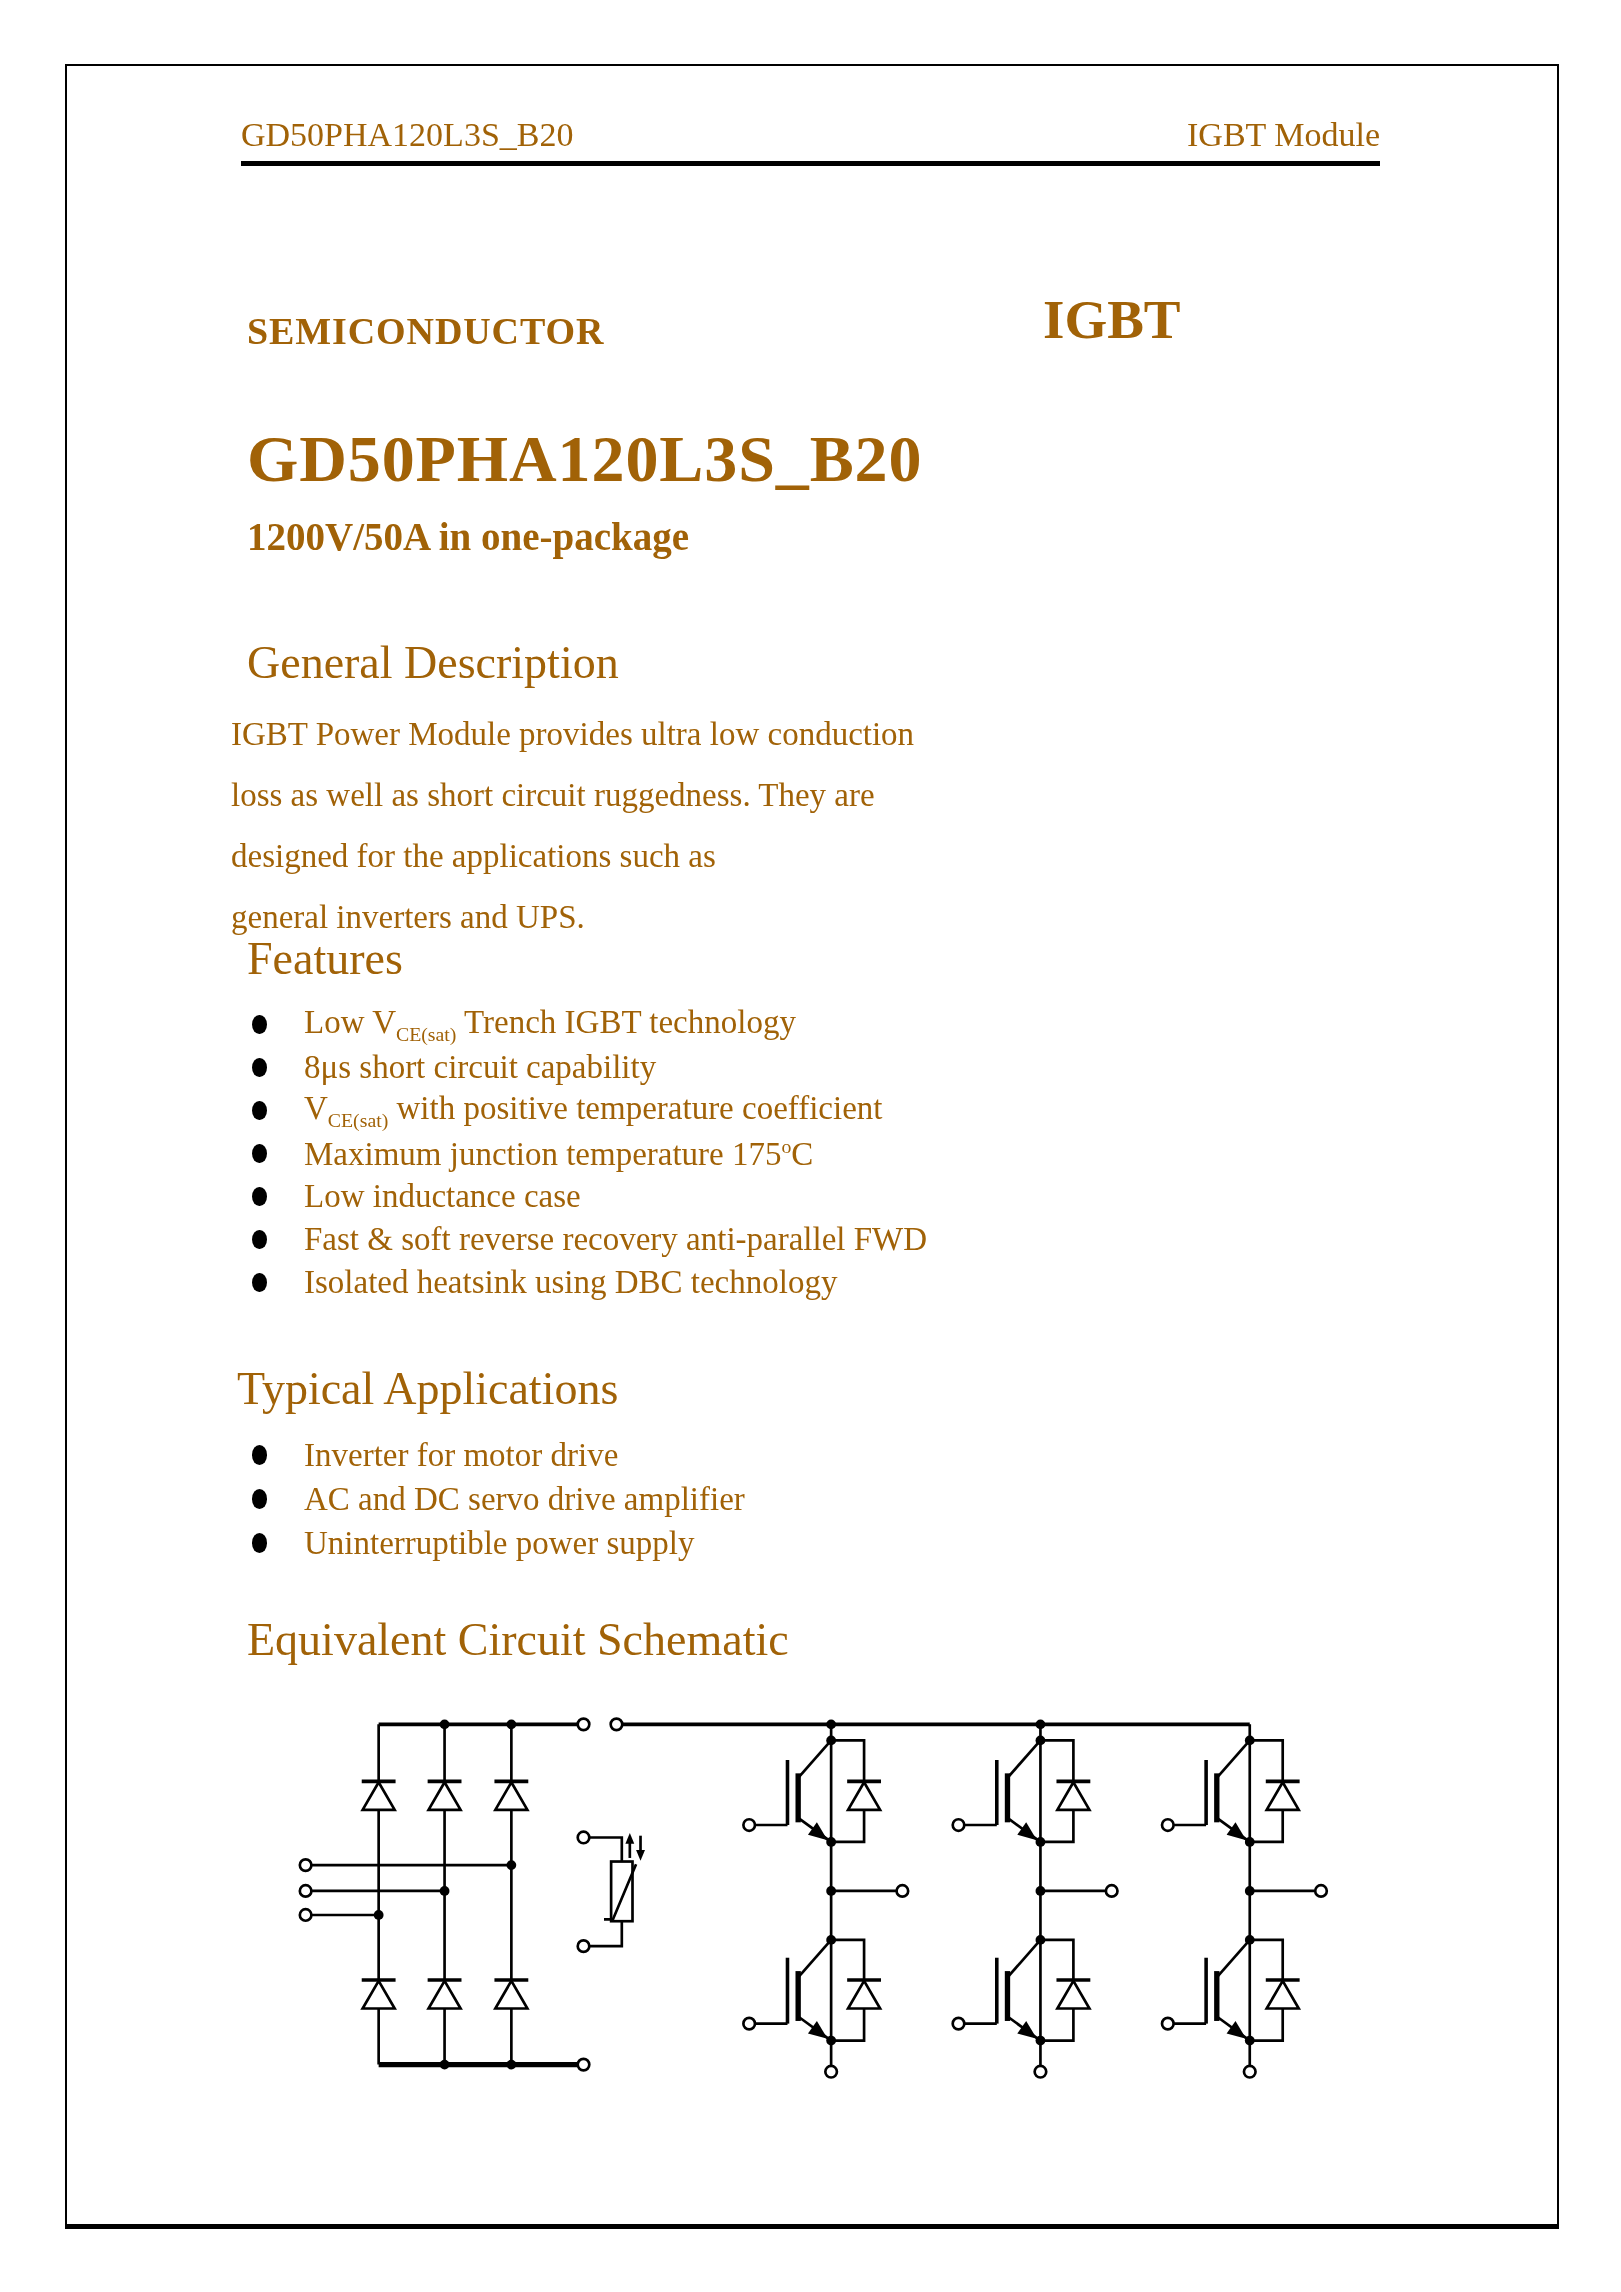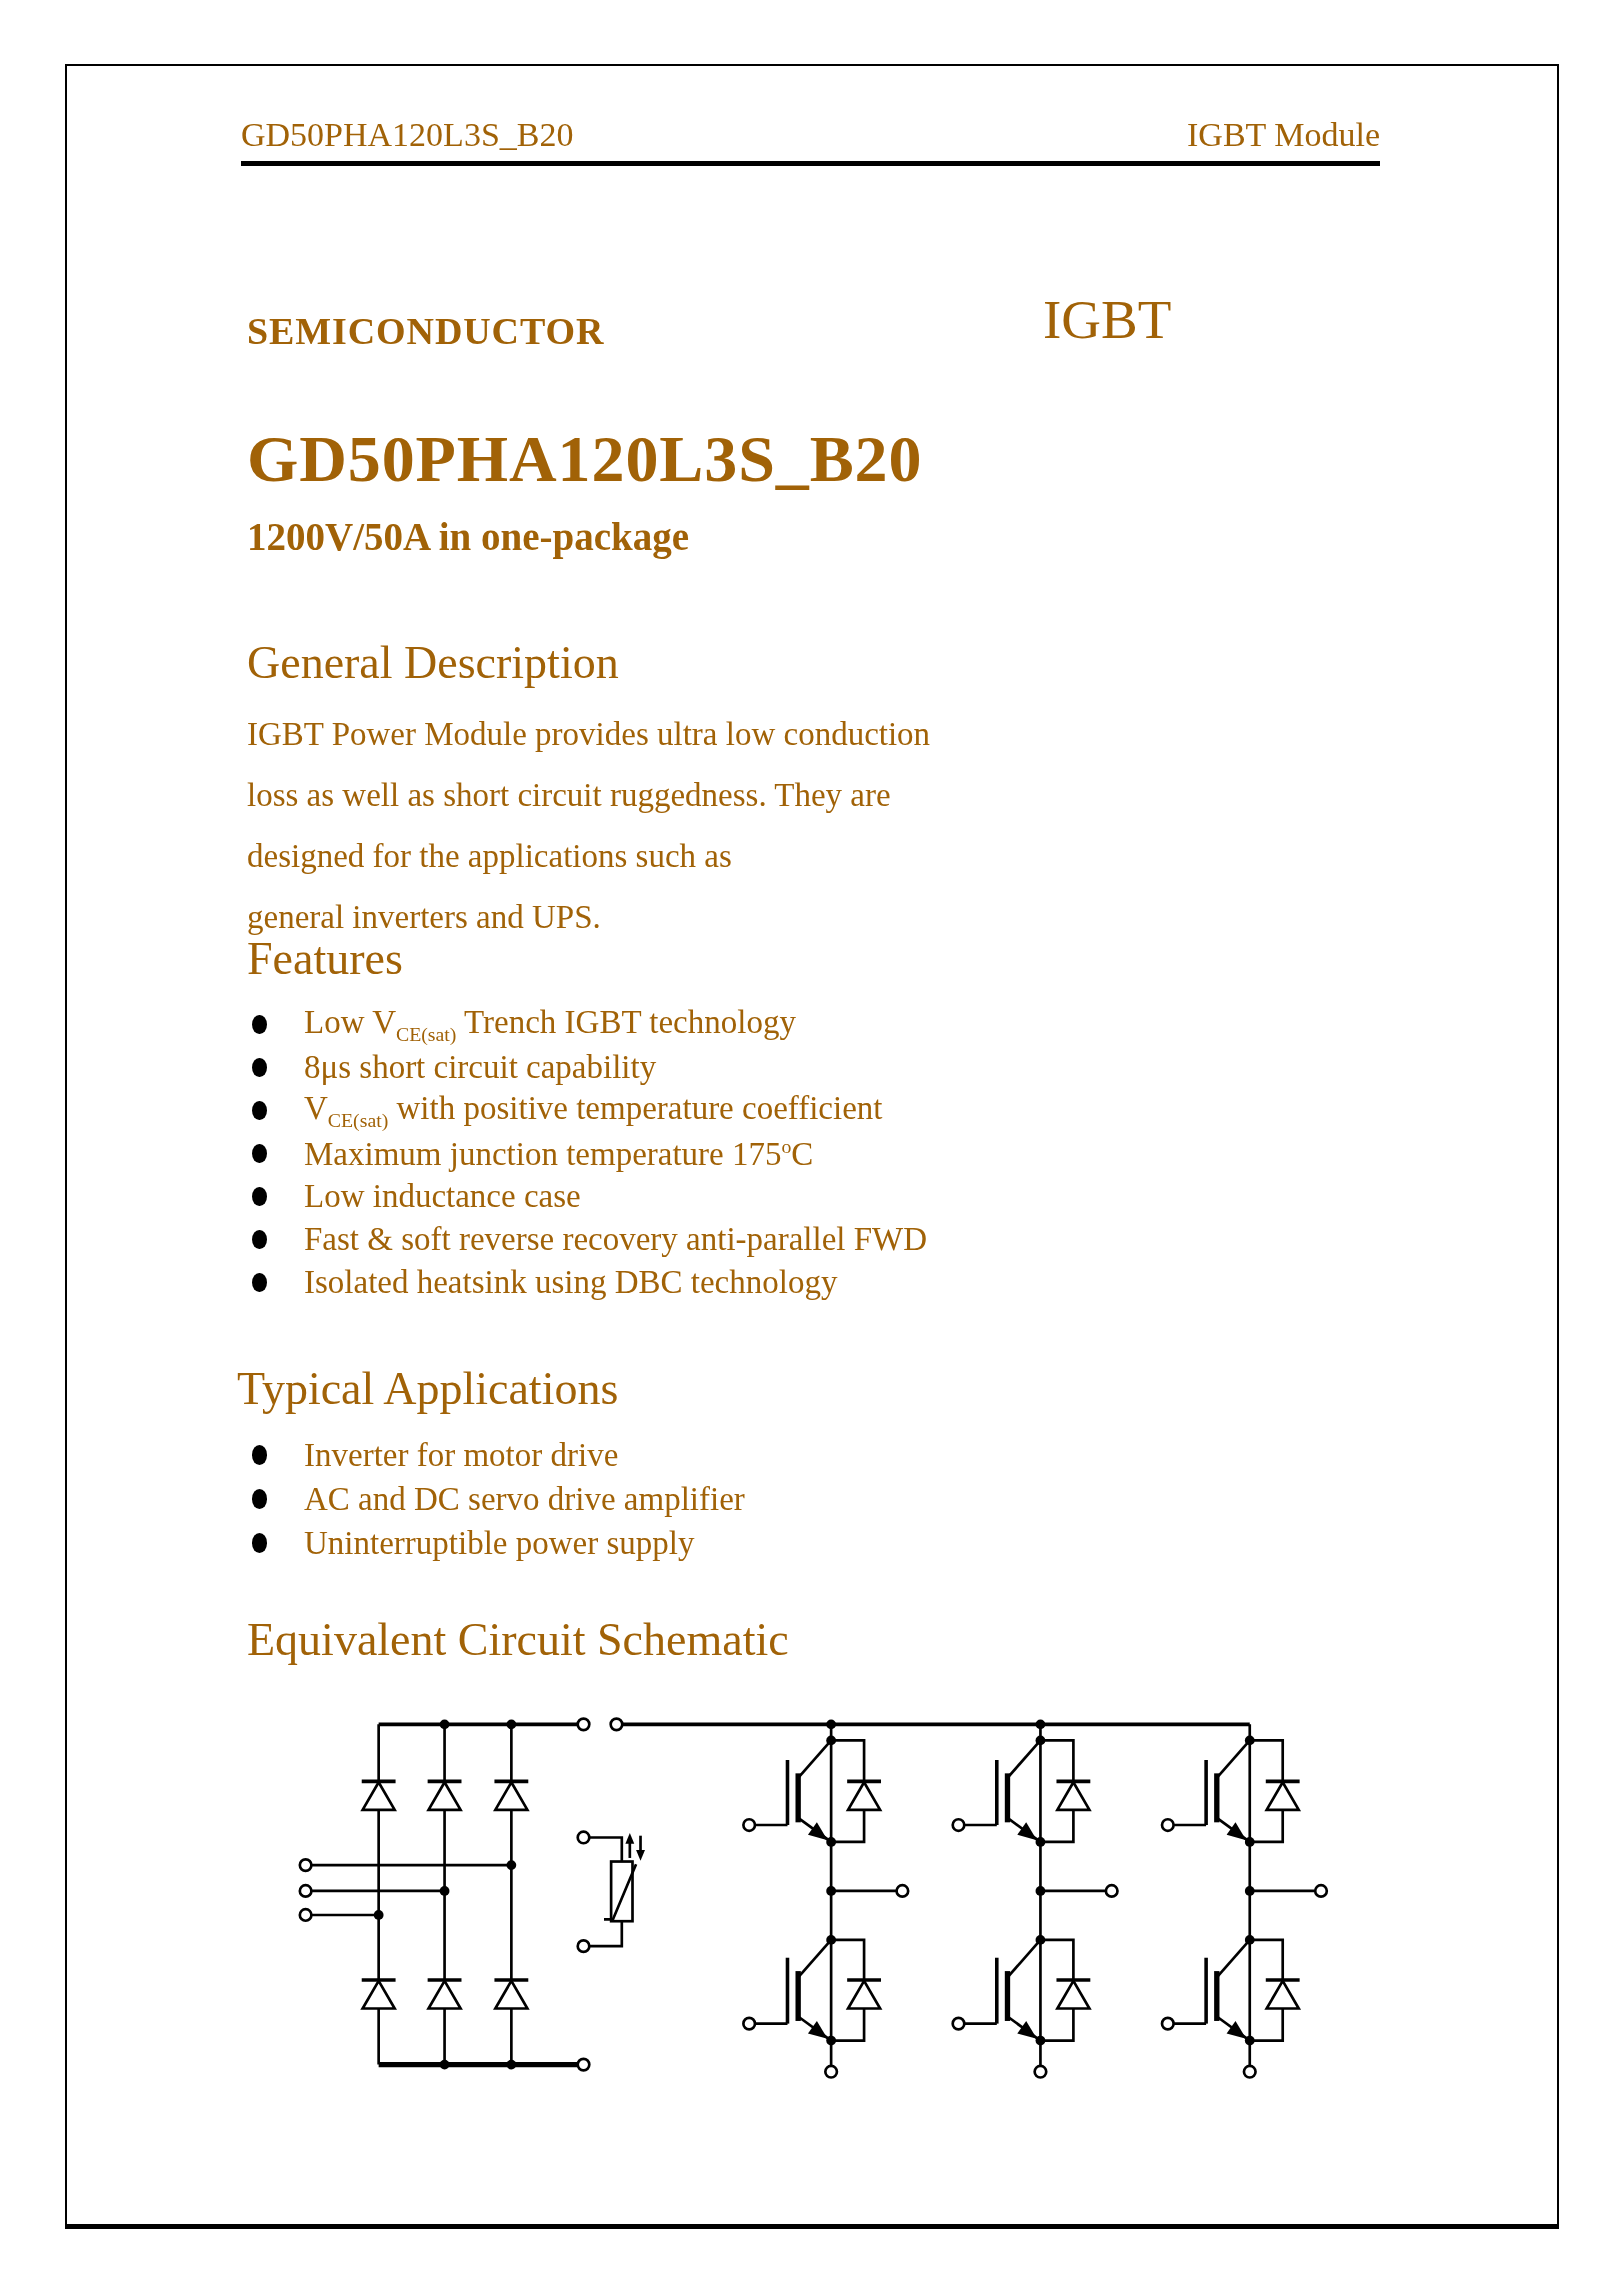--- a/index.html
+++ b/index.html
@@ -5,26 +5,26 @@
   html,body{margin:0;padding:0;background:#fff;}
   .page{position:relative;width:1622px;height:2293px;background:#fff;
         font-family:"Liberation Serif","DejaVu Serif",serif;color:#a16207;overflow:hidden;}
   .frame{position:absolute;left:65px;top:64px;width:1494px;height:2165px;
          border:2.7px solid #000;border-bottom-width:5.3px;box-sizing:border-box;}
   .abs{position:absolute;white-space:nowrap;}
   .header-row{left:241px;top:116px;width:1139px;display:flex;
               justify-content:space-between;align-items:baseline;font-size:34px;}
   .header-rule{left:241px;top:161px;width:1139px;height:5.3px;background:#000;}
   .semiconductor{left:247px;top:309px;font-size:38px;font-weight:bold;letter-spacing:0.9px;}
-  .igbt-big{left:1043px;top:288px;font-size:55px;font-weight:normal;}
+  .igbt-big{left:1043px;top:288px;font-size:55px;font-weight:bold;}
   .part-title{left:247px;top:421px;font-size:66px;font-weight:bold;letter-spacing:0.9px;}
   .part-subtitle{left:247px;top:514px;font-size:39px;font-weight:bold;}
   .section-heading{font-size:46px;font-weight:normal;}
   .gd-heading{left:247px;top:636px;}
-  .gd-body{left:247px;top:704px;font-size:33px;line-height:61px;}
+  .gd-body{left:231px;top:704px;font-size:33px;line-height:61px;}
   .features-heading{left:247px;top:932px;}
   .bullet-list{left:252px;}
   .features-list{top:1003px;}
   .apps-heading{left:237px;top:1362px;}
   .apps-list{top:1433px;}
   .schem-heading{left:247px;top:1613px;}
   .bullet-row{display:flex;align-items:center;height:43px;font-size:33px;white-space:nowrap;}
   .apps-list .bullet-row{height:44px;}
   .bullet-dot{width:15px;height:19.6px;background:#000;border-radius:50%;
               margin-right:37px;flex:0 0 auto;}

